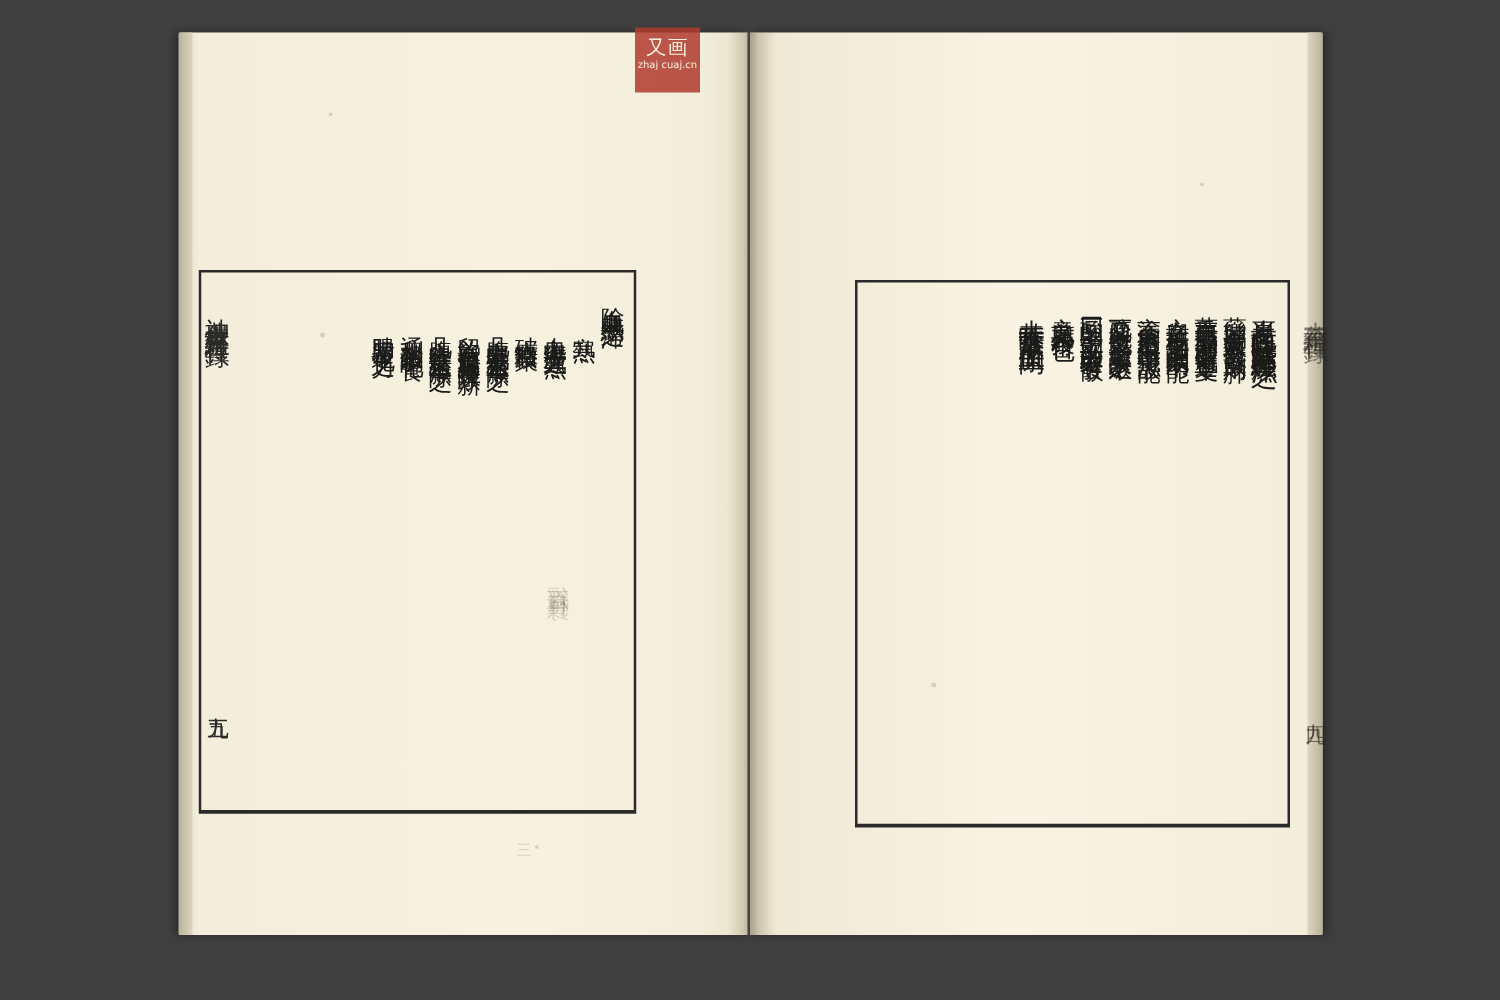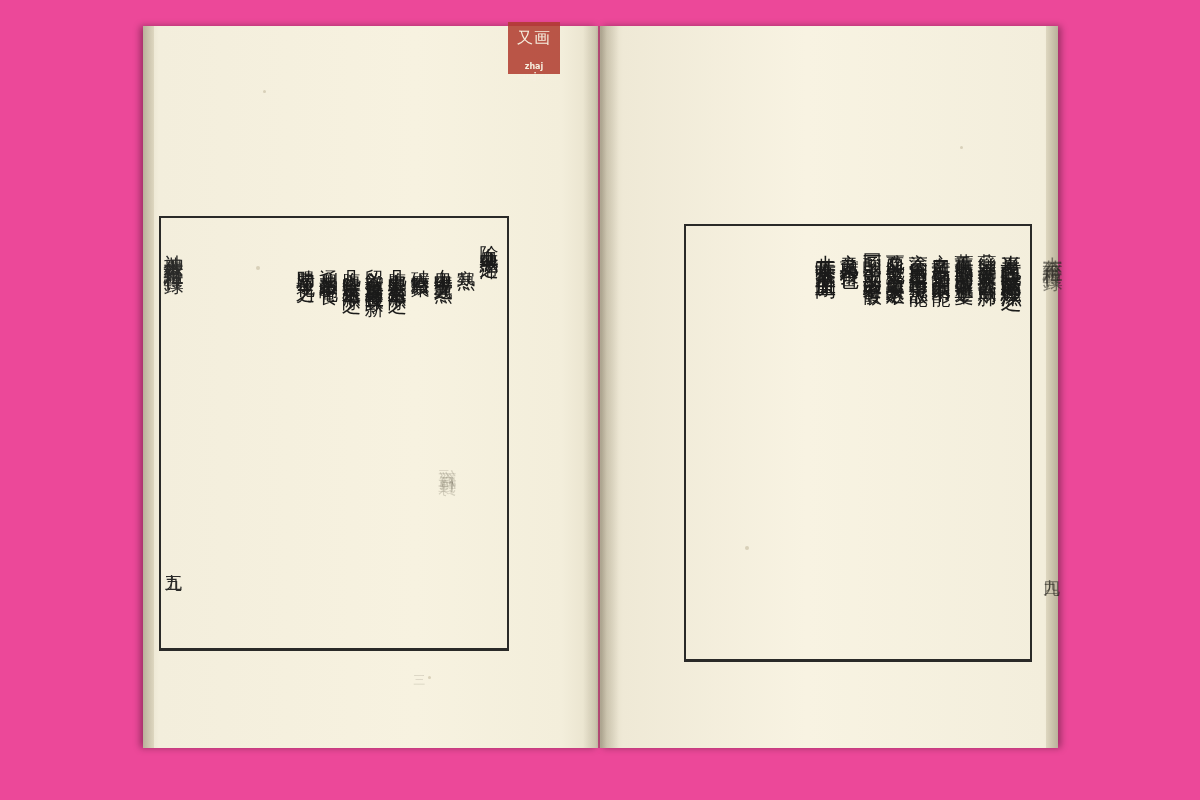--- a/index.html
+++ b/index.html
@@ -4,21 +4,21 @@
 <style>
   html, body {
     margin: 0;
     padding: 0;
     background: #8a8a8a;
   }
   #page {
     position: relative;
     width: 1200px;
     height: 800px;
-    background: #ec4899;
+    background: #404040;
     overflow: hidden;
     font-family: "DejaVu Sans", sans-serif;
   }
 
   
   .book {
     position: absolute;
     left: 143px;
     top: 26px;
     width: 915px;
@@ -94,21 +94,21 @@
     color: #f7efe0;
     font-size: 11px;
     line-height: 1.15;
     text-align: center;
     padding-top: 7px;
     box-sizing: border-box;
     letter-spacing: 0;
     font-family: "DejaVu Sans", sans-serif;
   }
   .stamp .s1 { font-size: 16px; display: block; letter-spacing: 1px; }
-  .stamp .s2 { font-size: 8px; display: block; margin-top: 15px; font-weight: bold; }
+  .stamp .s2 { font-size: 8px; display: block; margin-top: 0; }
 
   
   .frame {
     position: absolute;
     border: 2px solid #2a2a28;
     box-sizing: border-box;
   }
   .frame-left  { left: 16px;  top: 190px; width: 350px; height: 435px; border-width: 2px 2px 3px 2px; }
   .frame-right { left: 84px;  top: 198px; width: 348px; height: 438px; border-width: 2px 2px 3px 2px; }
 

